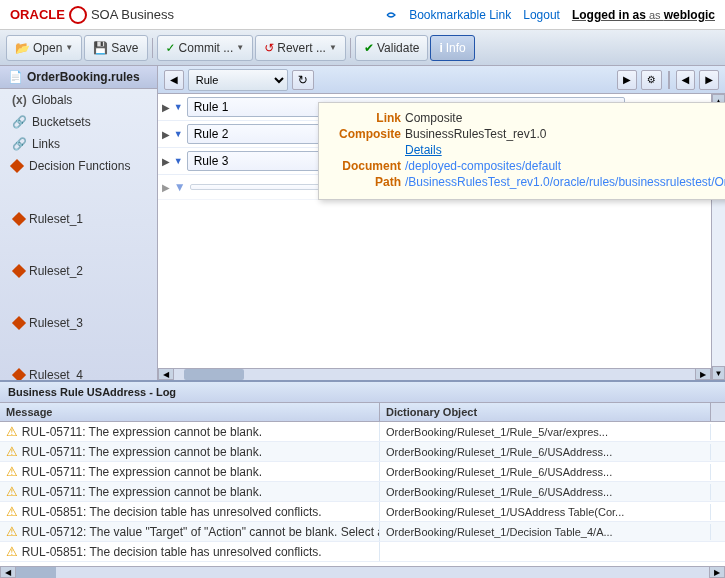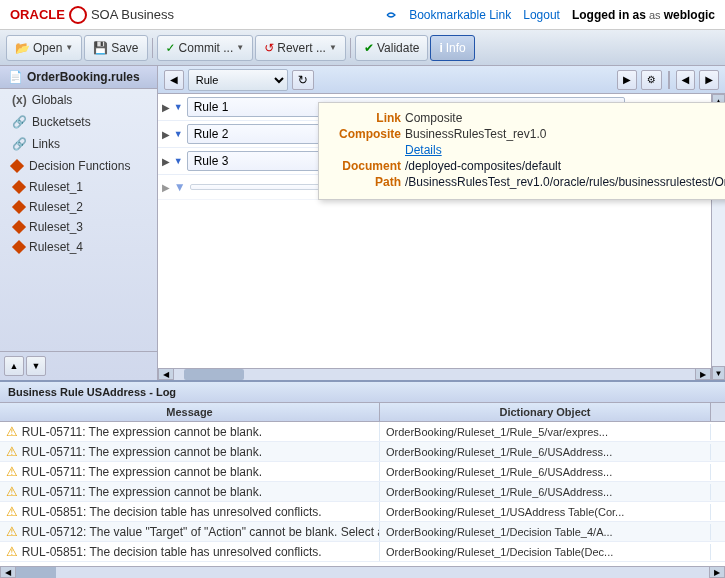--- a/index.html
+++ b/index.html
@@ -5,37 +5,37 @@
     * { box-sizing: border-box; margin: 0; padding: 0; font-family: Arial, sans-serif; font-size: 12px; }
     body { background: #d0d8e8; width: 725px; height: 578px; overflow: hidden; }
 
     
     .header { background: #fff; height: 30px; display: flex; align-items: center; justify-content: space-between; padding: 0 10px; border-bottom: 1px solid #ccc; }
     .header-logo { display: flex; align-items: center; gap: 4px; }
     .logo-oracle { color: #cc0000; font-weight: bold; font-size: 13px; }
     .logo-soa { color: #333; font-size: 13px; }
     .header-right { display: flex; align-items: center; gap: 12px; font-size: 11px; color: #333; }
     .header-right a { color: #0066cc; text-decoration: none; }
-    .logged-in { font-size: 11px; color: #555; }
+    .logged-in { font-size: 11px; color: #555; text-decoration: underline; }
     .logged-in span { font-weight: bold; color: #000; }
 
     
     .toolbar { background: linear-gradient(to bottom, #e8eef5, #c8d4e4); height: 36px; display: flex; align-items: center; padding: 0 6px; gap: 2px; border-bottom: 1px solid #aab; }
     .toolbar-btn { display: flex; align-items: center; gap: 3px; padding: 3px 8px; background: linear-gradient(to bottom, #f5f8fc, #dce6f0); border: 1px solid #aab8cc; border-radius: 3px; cursor: pointer; font-size: 11px; color: #333; height: 26px; }
     .toolbar-btn.active { background: linear-gradient(to bottom, #c8d8f0, #aabcd8); }
     .toolbar-separator { width: 1px; background: #aab; height: 20px; margin: 0 2px; }
     .dropdown-arrow { font-size: 8px; color: #555; }
     .info-btn { background: linear-gradient(to bottom, #5588cc, #3366aa); color: #fff; border: 1px solid #2255aa; }
 
     
     .sidebar { width: 158px; background: linear-gradient(to bottom, #e8eef8, #d0d8ec); border-right: 1px solid #aab; display: flex; flex-direction: column; }
     .sidebar-title { background: linear-gradient(to bottom, #d0d8f0, #b8c4e0); padding: 4px 8px; font-weight: bold; font-size: 11px; color: #222; border-bottom: 1px solid #aab; display: flex; align-items: center; gap: 4px; }
     .sidebar-item { display: flex; align-items: center; gap: 5px; padding: 4px 8px 4px 12px; cursor: pointer; color: #333; }
     .sidebar-section { padding: 4px 8px; font-weight: bold; font-size: 11px; color: #444; border-top: 1px solid #aab; margin-top: 4px; }
-    .sidebar-ruleset { display: flex; align-items: center; gap: 5px; padding: 3px 8px 3px 14px; cursor: pointer; color: #333; }
+    .sidebar-ruleset { display: flex; align-items: center; gap: 5px; padding: 3px 8px 3px 14px; cursor: pointer; color: #333; margin-top: 32px; }
     .sidebar-bottom { display: flex; gap: 2px; padding: 4px; border-top: 1px solid #aab; margin-top: auto; }
     .nav-btn { background: linear-gradient(to bottom, #f0f4f8, #dce4f0); border: 1px solid #aab; border-radius: 2px; width: 20px; height: 20px; display: flex; align-items: center; justify-content: center; cursor: pointer; font-size: 9px; }
 
     
     .content { flex: 1; display: flex; flex-direction: column; background: #e8eef8; overflow: hidden; }
 
     
     .rules-area { flex: 1; background: #fff; overflow: hidden; position: relative; }
     .rules-header { background: linear-gradient(to bottom, #dce8f8, #c8d8f0); height: 28px; display: flex; align-items: center; padding: 0 6px; border-bottom: 1px solid #aab; gap: 4px; }
     .rules-toolbar-btn { background: linear-gradient(to bottom, #f0f4fc, #dce4f4); border: 1px solid #aab; border-radius: 2px; padding: 1px 5px; cursor: pointer; font-size: 10px; height: 20px; display: flex; align-items: center; }
@@ -43,39 +43,39 @@
     .rule-expand { cursor: pointer; color: #555; font-size: 10px; }
     .rule-active { color: blue; font-size: 9px; }
     .rule-name { flex: 1; background: linear-gradient(to bottom, #f8faff, #eef2fc); border: 1px solid #aab8cc; border-radius: 2px; padding: 2px 6px; min-width: 120px; }
     .rule-actions { display: flex; gap: 2px; }
     .rule-action-btn { width: 18px; height: 18px; display: flex; align-items: center; justify-content: center; cursor: pointer; font-size: 10px; }
 
     
     .validation-log { height: 198px; background: #fff; border-top: 2px solid #8899bb; display: flex; flex-direction: column; }
     .validation-header { background: linear-gradient(to bottom, #dce8f8, #c8d4ec); padding: 4px 8px; font-weight: bold; font-size: 11px; color: #222; border-bottom: 1px solid #aab; }
     .validation-table { flex: 1; overflow: hidden; }
-    .table-header { display: flex; background: linear-gradient(to bottom, #dce8f8, #c8d4ec); border-bottom: 1px solid #aab; text-align: center; }
+    .table-header { display: flex; background: linear-gradient(to bottom, #dce8f8, #c8d4ec); border-bottom: 1px solid #aab; }
     .table-col { padding: 3px 6px; font-weight: bold; font-size: 11px; color: #333; border-right: 1px solid #aab; }
     .table-col-msg { width: 380px; }
     .table-col-obj { flex: 1; }
     .table-body { overflow: hidden; }
     .table-row { display: flex; align-items: center; border-bottom: 1px solid #e8eef8; }
     .table-row:nth-child(even) { background: #f4f8fc; }
     .table-cell { padding: 2px 6px; font-size: 11px; color: #333; border-right: 1px solid #dde8f4; overflow: hidden; white-space: nowrap; text-overflow: ellipsis; }
     .table-cell-msg { width: 380px; display: flex; align-items: center; gap: 4px; }
     .table-cell-obj { flex: 1; }
     .warn-icon { color: #e8a000; font-size: 13px; }
 
     
     .info-popup { position: absolute; top: 36px; left: 160px; background: #fffef0; border: 1px solid #ccc; box-shadow: 2px 2px 6px rgba(0,0,0,0.2); padding: 8px 12px; z-index: 100; min-width: 280px; }
     .info-row { display: flex; gap: 4px; margin-bottom: 2px; font-size: 11px; }
     .info-label { color: #cc6600; font-weight: bold; min-width: 70px; text-align: right; }
     .info-value { color: #333; }
     .info-link { color: #0066cc; text-decoration: underline; cursor: pointer; }
-    .info-path { color: #0f172a; }
+    .info-path { color: #3b82f6; }
     .scroll-btn { width: 16px; height: 12px; background: #c8d4e4; border: 1px solid #aab; display: flex; align-items: center; justify-content: center; cursor: pointer; font-size: 8px; }
 
     
     .rules-main { display: flex; flex: 1; overflow: hidden; }
     .rules-body { flex: 1; overflow: hidden; display: flex; flex-direction: column; }
     .rules-scrollbar { width: 14px; background: #d8e0f0; border-left: 1px solid #aab; display: flex; flex-direction: column; }
     .scrollbar-thumb { background: #a8b8d0; margin: 2px; border-radius: 2px; height: 40px; }
     .scroll-arrow { width: 100%; height: 14px; background: #c8d4e4; border: 1px solid #aab; display: flex; align-items: center; justify-content: center; cursor: pointer; font-size: 8px; }
 
     .main-outer { display: flex; flex-direction: column; height: calc(578px - 66px); }
@@ -362,21 +362,20 @@
       <span>RUL-05712: The value "Target" of "Action" cannot be blank. Select a value.</span>
     </div>
     <div class="table-cell table-cell-obj">OrderBooking/Ruleset_1/Decision Table_4/A...</div>
     <div style="width:14px;background:#e0e8f4;border-left:1px solid #aab;"></div>
   </div>
           <div class="table-row" style="background: rgb(255, 255, 255);">
     <div class="table-cell table-cell-msg">
       <span class="warn-icon">⚠</span>
       <span>RUL-05851: The decision table has unresolved conflicts.</span>
     </div>
-    <div class="table-cell table-cell-obj">OrderBooking/Ruleset_1/Decision Table(Dec...</div>
     <div style="width:14px;background:#e0e8f4;border-left:1px solid #aab;"></div>
   </div>
         </div>
     </div>
 
     <div style="display:flex;height:12px;">
       <div class="scroll-btn">◀</div>
       <div style="flex:1;background:#d8e0f0;border-top:1px solid #aab;">
         <div style="width:40px;height:100%;background:#a8b8d0;"></div>
       </div>

